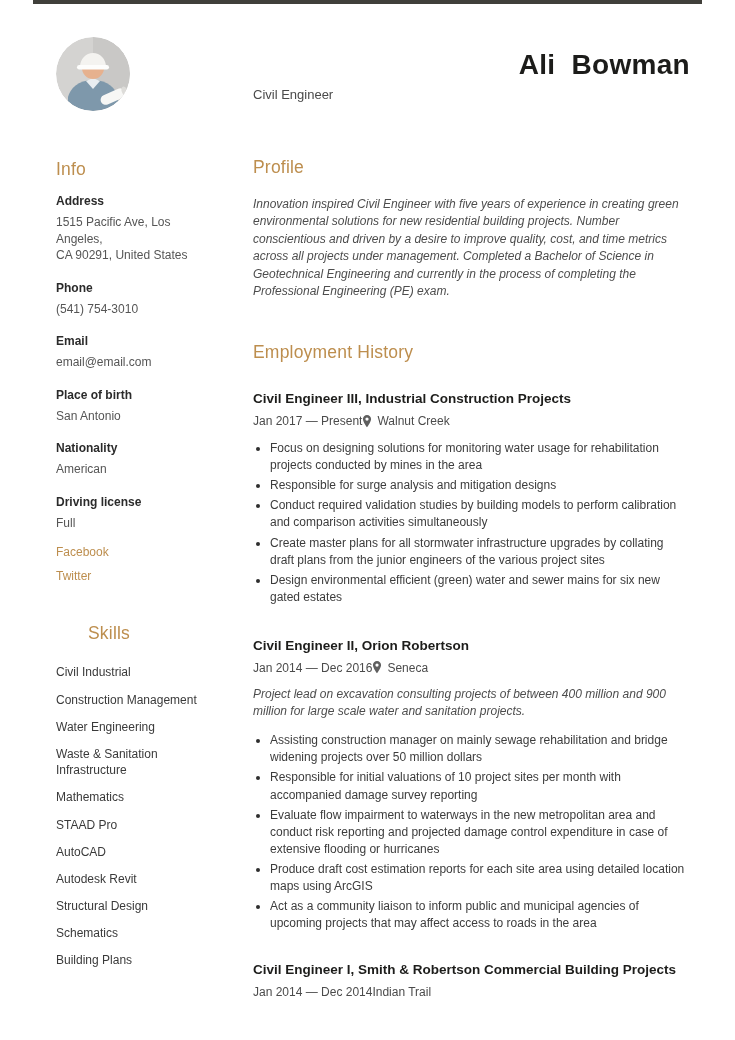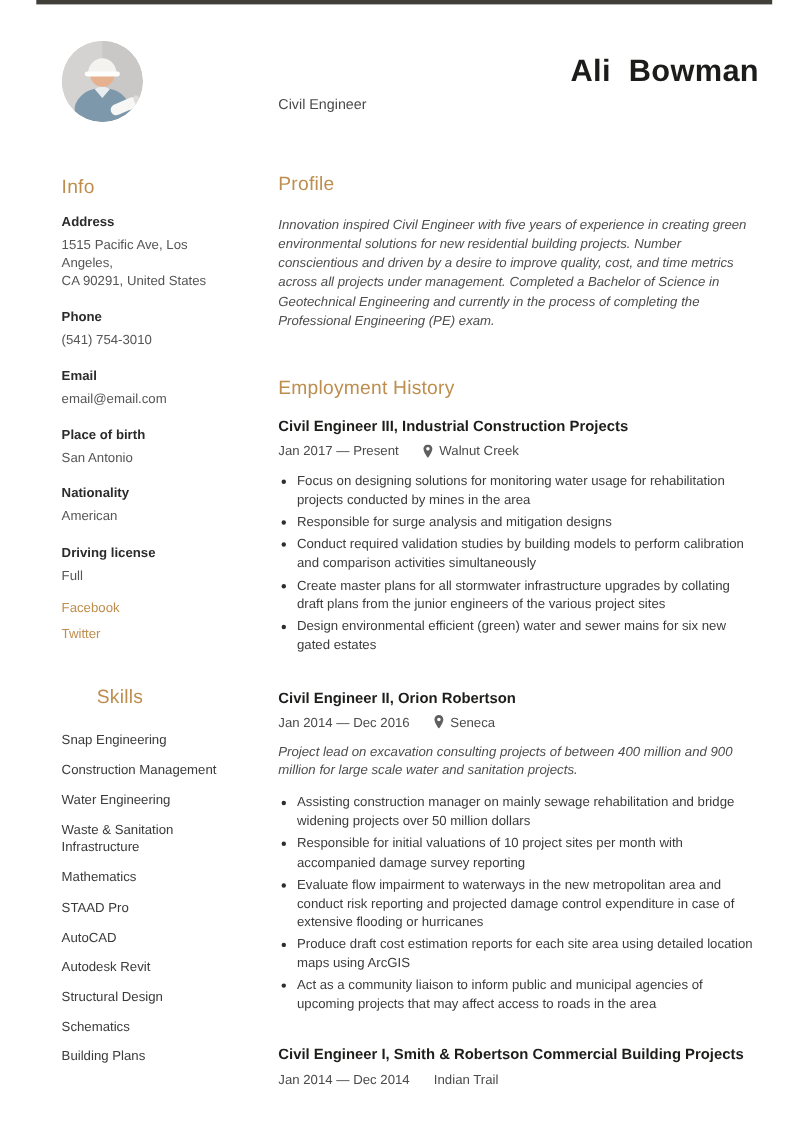--- a/index.html
+++ b/index.html
@@ -48,24 +48,24 @@
   }
   .role { margin-top: 6px; font-size: 13px; color: #4a4a4a; }
 
   .right .sec.profile { margin-top: 55px; }
   .right .sec.employment { margin-top: 42px; }
 
   .italic-text { font-style: italic; color: #4d4d4d; font-size: 12px; line-height: 1.45; }
   .profile-text { margin-top: 18px; }
 
   .job { margin-top: 0; }
-  .job-title { margin-top: 17px; font-size: 13.5px; font-weight: bold; color: #1d1d1b; }
+  .job-title { margin-top: 28px; font-size: 13.5px; font-weight: bold; color: #1d1d1b; }
   .job.second .job-title { margin-top: 32px; }
   .job.third .job-title { margin-top: 30px; }
-  .job-meta { margin-top: 8px; display: flex; align-items: flex-end; gap: 22px; font-size: 12px; color: #4b4b4b; }
+  .job-meta { margin-top: 8px; display: flex; align-items: flex-end; font-size: 12px; color: #4b4b4b; }
   .job-loc { display: inline-flex; align-items: center; gap: 5px; color: #4b4b4b; }
   .job-summary { margin-top: 11px; }
   .bullets { margin: 12px 0 0 0; padding-left: 17px; list-style: disc; }
   .bullets li { font-size: 12px; color: #3c3c3c; line-height: 1.42; margin-bottom: 3px; }
   .bullets li::marker { color: #2e2e2e; }
   .pin-icon { flex-shrink: 0; display: inline-block; }
 </style>
 </head>
 <body>
 
@@ -115,21 +115,21 @@
       <div class="field-label">Nationality</div>
       <div class="field-value">American</div>
 
       <div class="field-label">Driving license</div>
       <div class="field-value">Full</div>
 
       <a class="link-item">Facebook</a>
       <a class="link-item">Twitter</a>
 
       <h2 class="sec skills">Skills</h2>
-      <div class="skill-item first">Snap Engineering</div>
+      <div class="skill-item first">Civil Industrial</div>
       <div class="skill-item">Construction Management</div>
       <div class="skill-item">Water Engineering</div>
       <div class="skill-item">Waste &amp; Sanitation Infrastructure</div>
       <div class="skill-item">Mathematics</div>
       <div class="skill-item">STAAD Pro</div>
       <div class="skill-item">AutoCAD</div>
       <div class="skill-item">Autodesk Revit</div>
       <div class="skill-item">Structural Design</div>
       <div class="skill-item">Schematics</div>
       <div class="skill-item">Building Plans</div>

